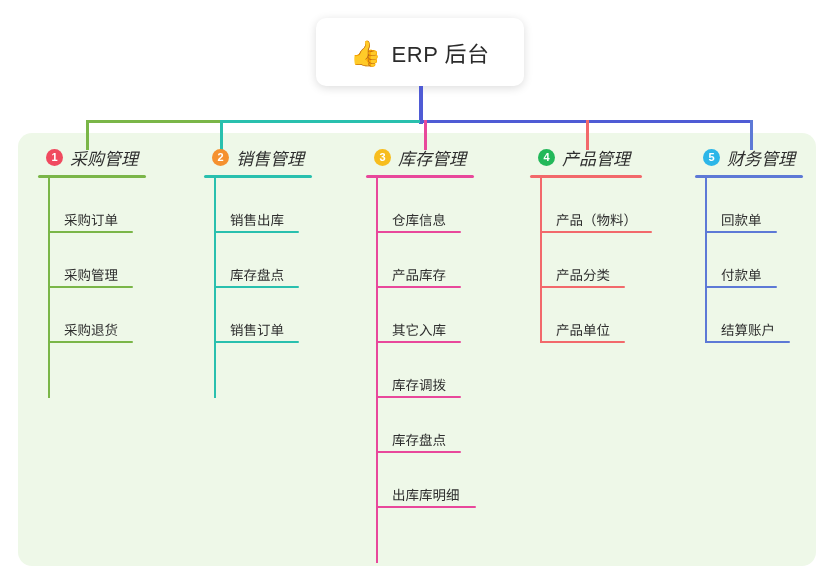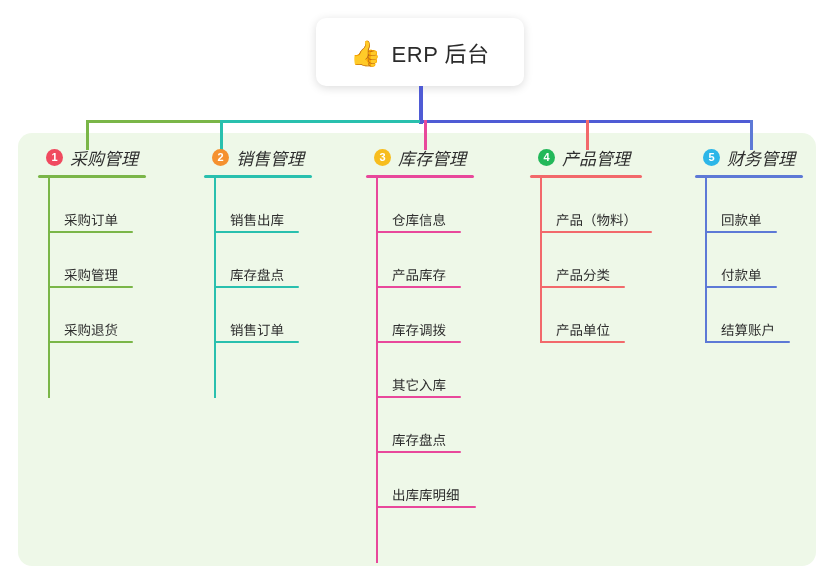--- a/index.html
+++ b/index.html
@@ -217,25 +217,25 @@
           <div class="leaf-spine" style="background: rgb(232, 72, 155); height: 385px;"></div>
           <div class="leaf-item">
             <span class="leaf-label">仓库信息</span>
             <div class="leaf-rule" style="width: 85px; background: rgb(232, 72, 155);"></div>
           </div>
           <div class="leaf-item">
             <span class="leaf-label">产品库存</span>
             <div class="leaf-rule" style="width: 85px; background: rgb(232, 72, 155);"></div>
           </div>
           <div class="leaf-item">
+            <span class="leaf-label">其它入库</span>
+            <div class="leaf-rule" style="width: 85px; background: rgb(232, 72, 155);"></div>
+          </div>
+          <div class="leaf-item">
             <span class="leaf-label">库存调拨</span>
-            <div class="leaf-rule" style="width: 85px; background: rgb(232, 72, 155);"></div>
-          </div>
-          <div class="leaf-item">
-            <span class="leaf-label">其它入库</span>
             <div class="leaf-rule" style="width: 85px; background: rgb(232, 72, 155);"></div>
           </div>
           <div class="leaf-item">
             <span class="leaf-label">库存盘点</span>
             <div class="leaf-rule" style="width: 85px; background: rgb(232, 72, 155);"></div>
           </div>
           <div class="leaf-item">
             <span class="leaf-label">出库库明细</span>
             <div class="leaf-rule" style="width: 100px; background: rgb(232, 72, 155);"></div>
           </div>

